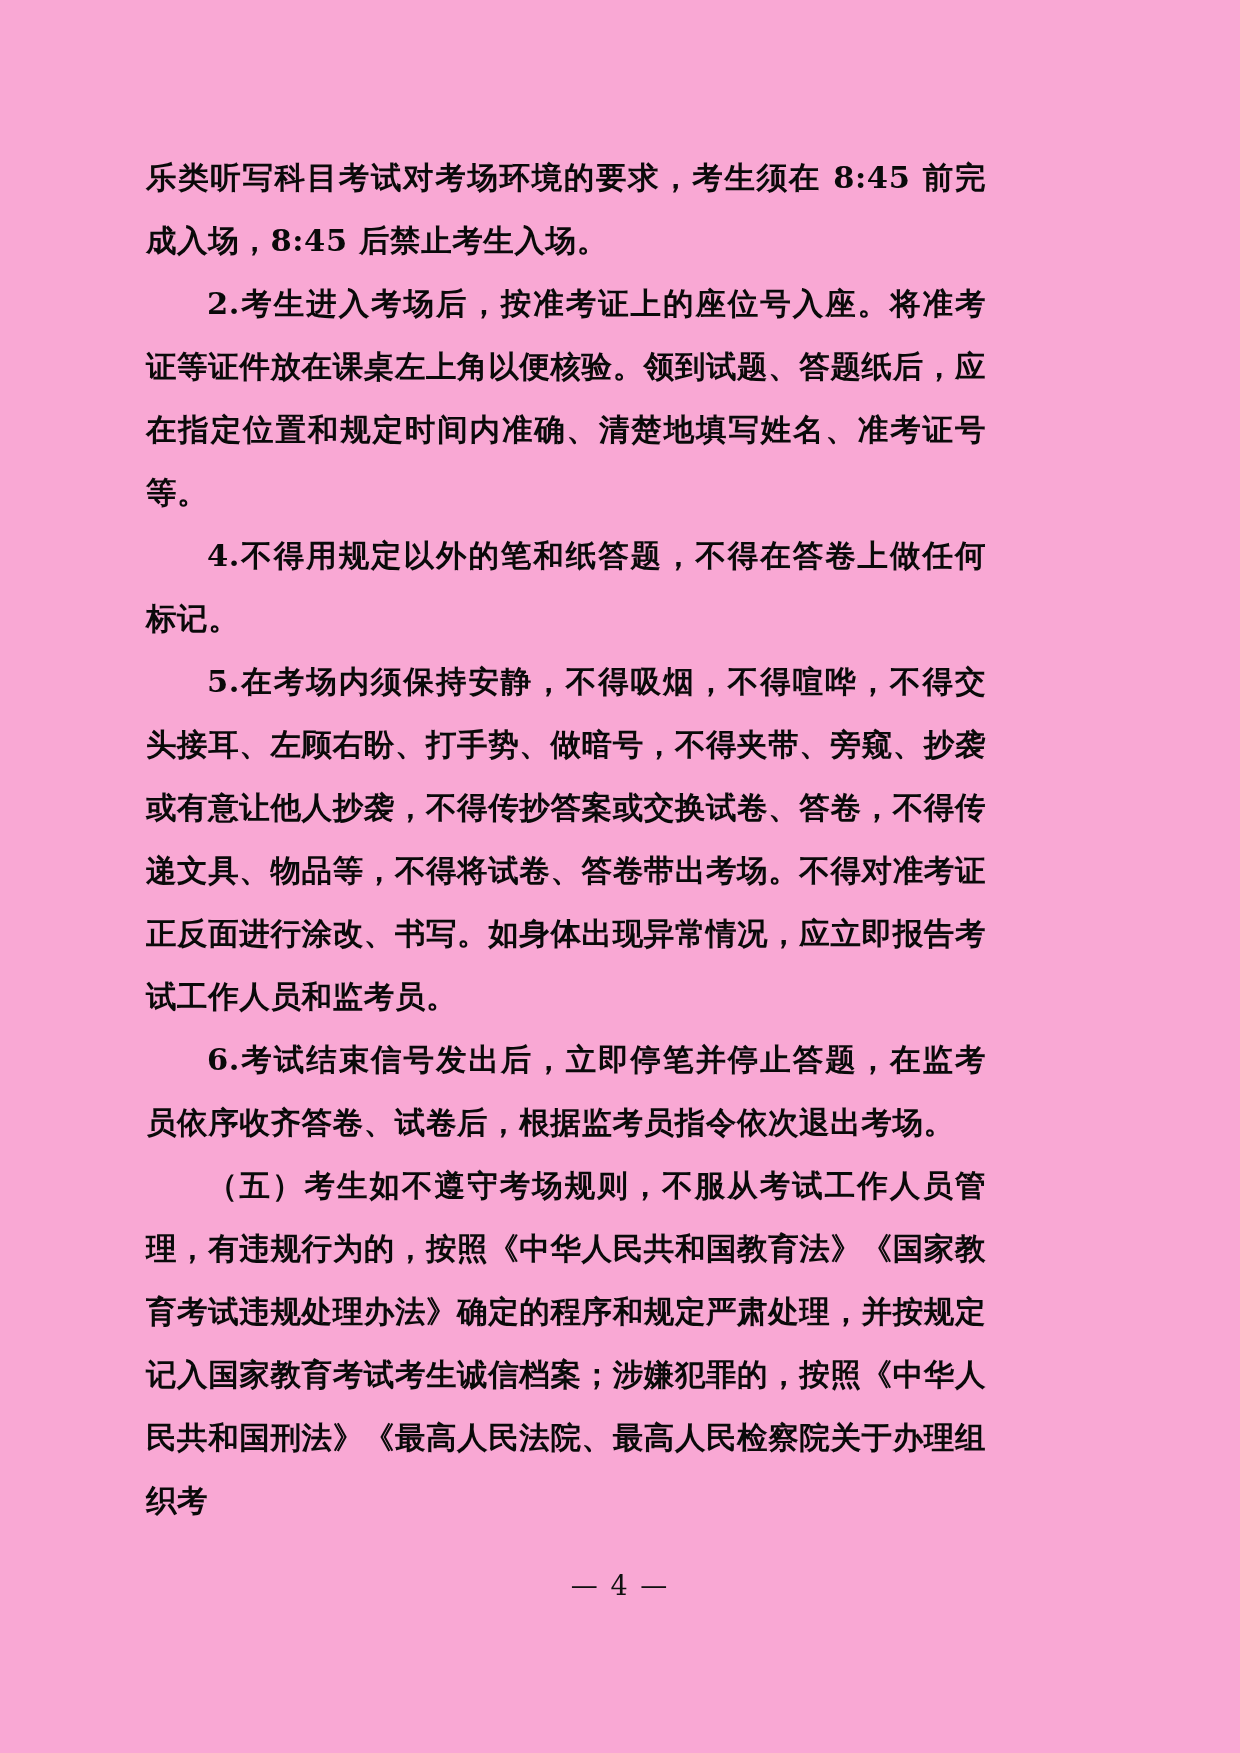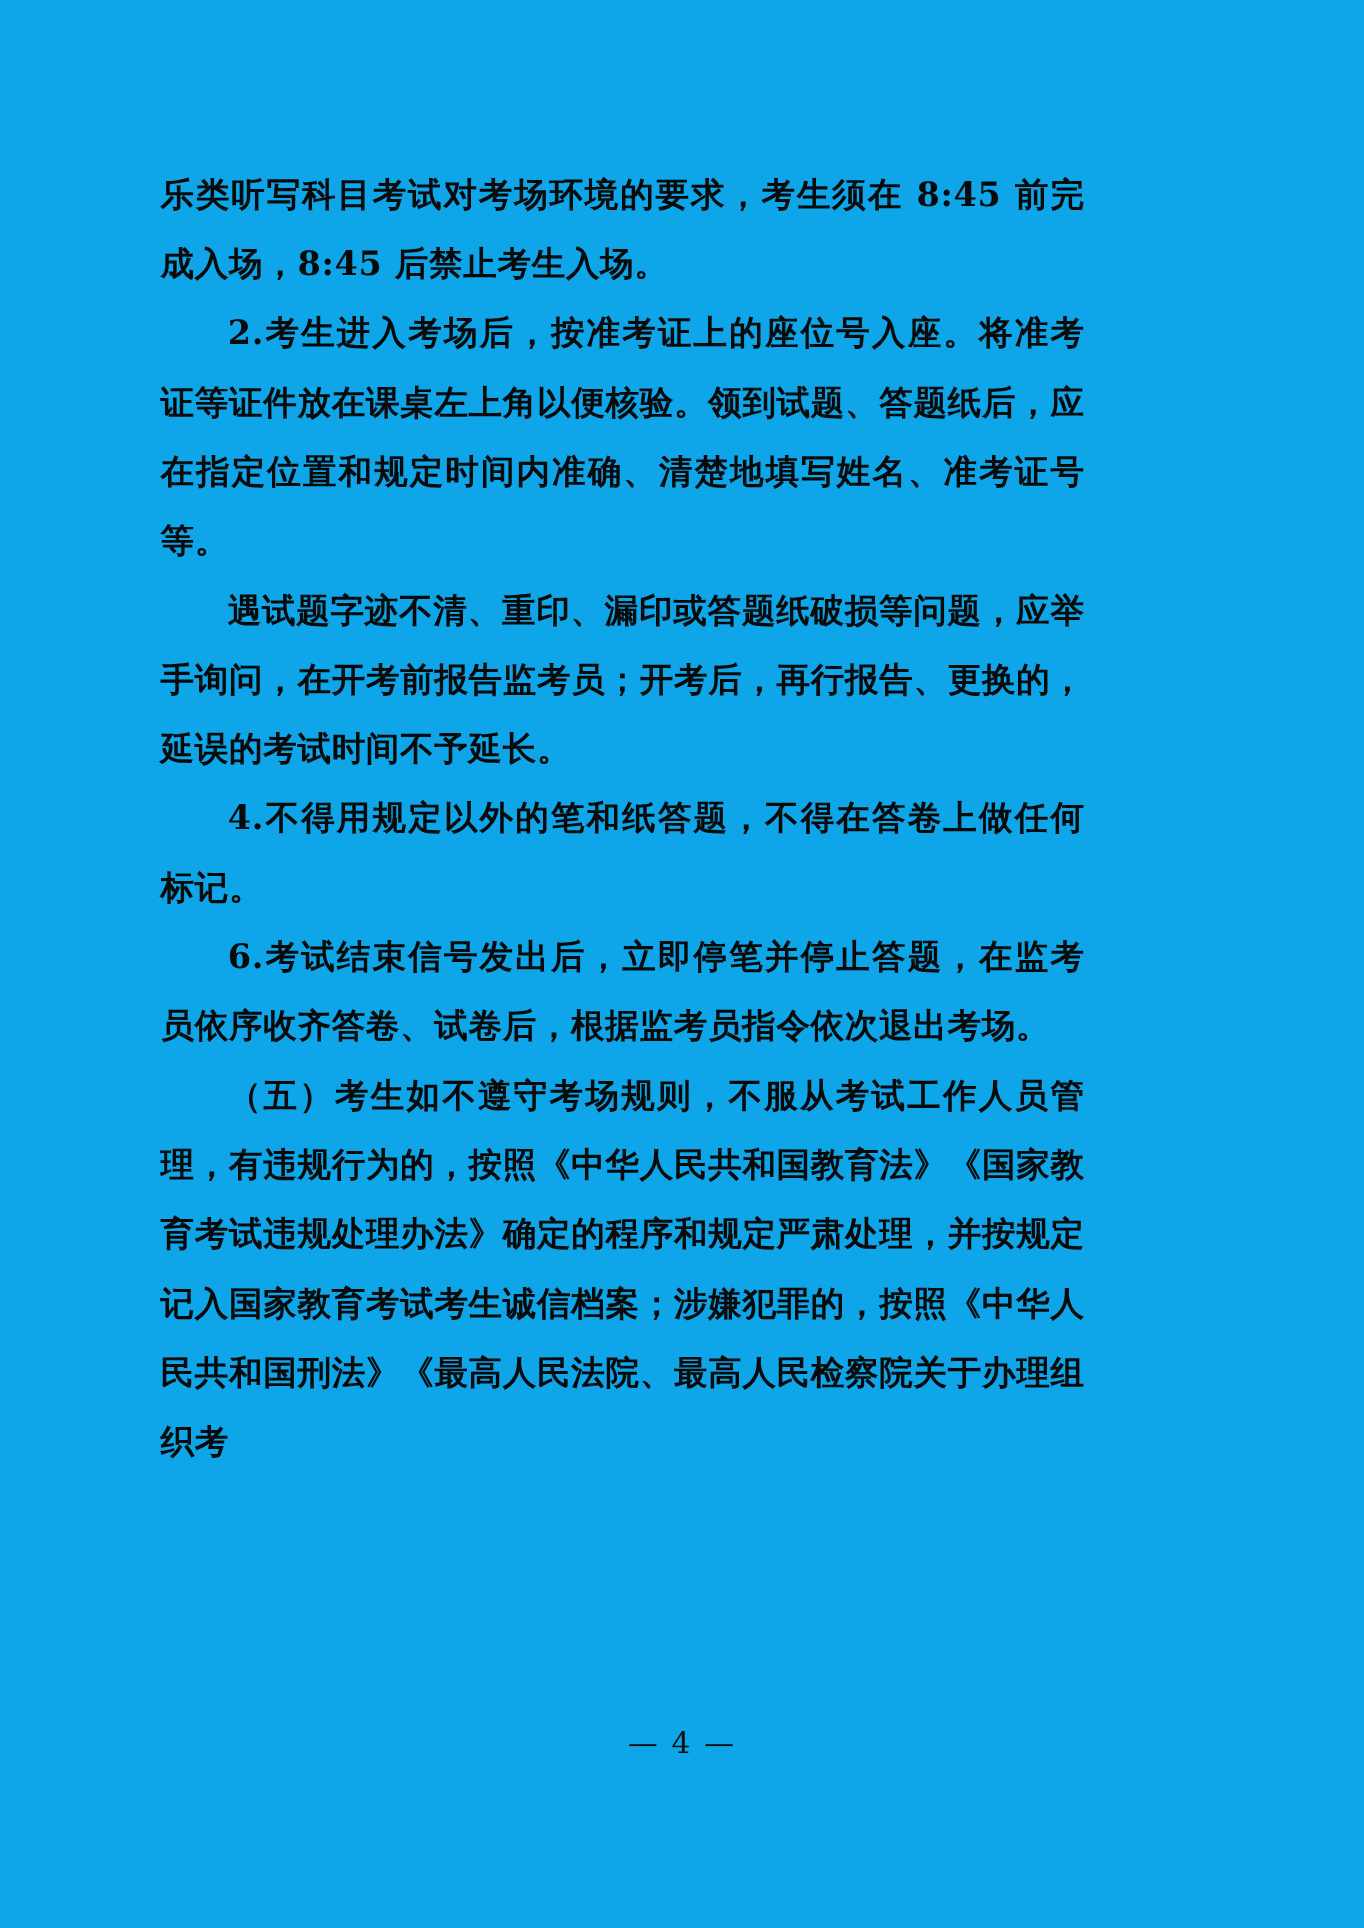--- a/index.html
+++ b/index.html
@@ -4,21 +4,21 @@
 <style>
   html, body {
     margin: 0;
     padding: 0;
     background: #ffffff;
   }
   .page {
     position: relative;
     width: 1240px;
     height: 1753px;
-    background: #0ea5e9;
+    background: #f9a8d4;
     margin: 0 auto;
     overflow: hidden;
     font-family: "DejaVu Serif", "Liberation Serif", serif;
     color: #000000;
   }
   .content {
     position: absolute;
     left: 146px;
     top: 146px;
     width: 840px;
@@ -51,19 +51,19 @@
     letter-spacing: 2px;
   }
 </style>
 </head>
 <body>
 
 <div class="page">
   <div class="content">
     <p class="para bold">乐类听写科目考试对考场环境的要求，考生须在 8:45 前完成入场，8:45 后禁止考生入场。</p>
     <p class="para indent">2.考生进入考场后，按准考证上的座位号入座。将准考证等证件放在课桌左上角以便核验。领到试题、答题纸后，应在指定位置和规定时间内准确、清楚地填写姓名、准考证号等。</p>
-    <p class="para indent">遇试题字迹不清、重印、漏印或答题纸破损等问题，应举手询问，在开考前报告监考员；开考后，再行报告、更换的，延误的考试时间不予延长。</p>
     <p class="para indent">4.不得用规定以外的笔和纸答题，不得在答卷上做任何标记。</p>
+    <p class="para indent">5.在考场内须保持安静，不得吸烟，不得喧哗，不得交头接耳、左顾右盼、打手势、做暗号，不得夹带、旁窥、抄袭或有意让他人抄袭，不得传抄答案或交换试卷、答卷，不得传递文具、物品等，不得将试卷、答卷带出考场。不得对准考证正反面进行涂改、书写。如身体出现异常情况，应立即报告考试工作人员和监考员。</p>
     <p class="para indent">6.考试结束信号发出后，立即停笔并停止答题，在监考员依序收齐答卷、试卷后，根据监考员指令依次退出考场。</p>
     <p class="para indent">（五）考生如不遵守考场规则，不服从考试工作人员管理，有违规行为的，按照《中华人民共和国教育法》《国家教育考试违规处理办法》确定的程序和规定严肃处理，并按规定记入国家教育考试考生诚信档案；涉嫌犯罪的，按照《中华人民共和国刑法》《最高人民法院、最高人民检察院关于办理组织考</p>
   </div>
   <div class="footer">— 4 —</div>
 </div>
 
 </body></html>

